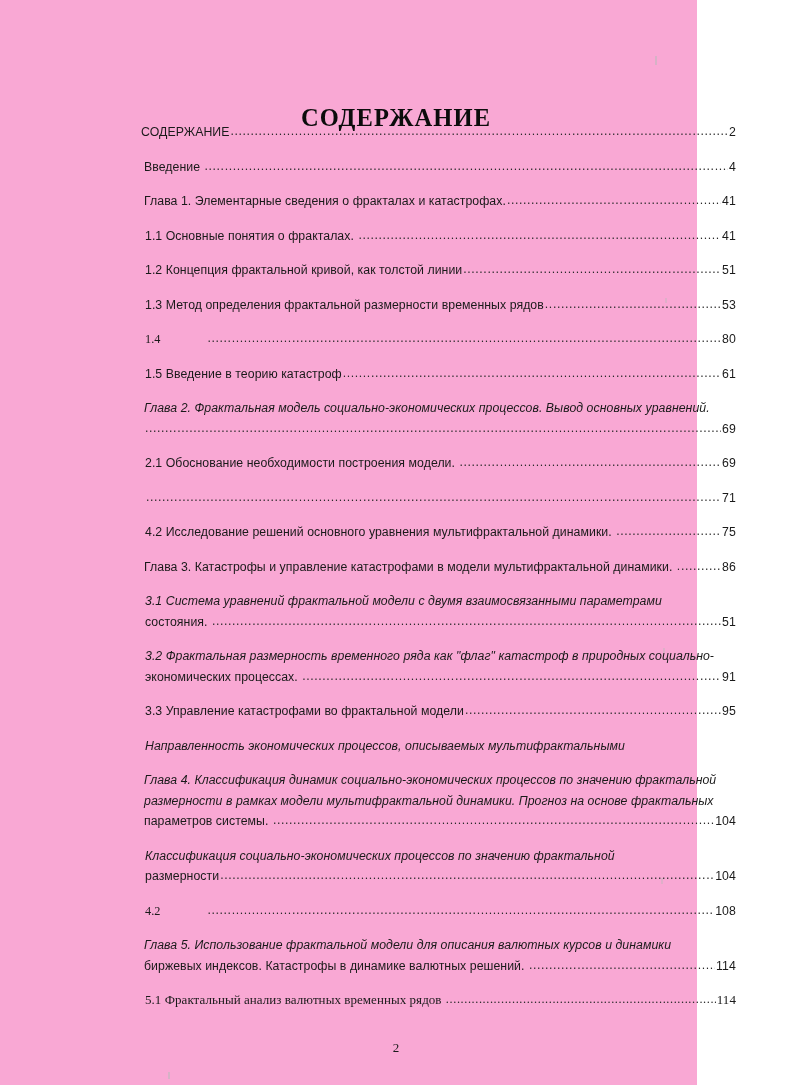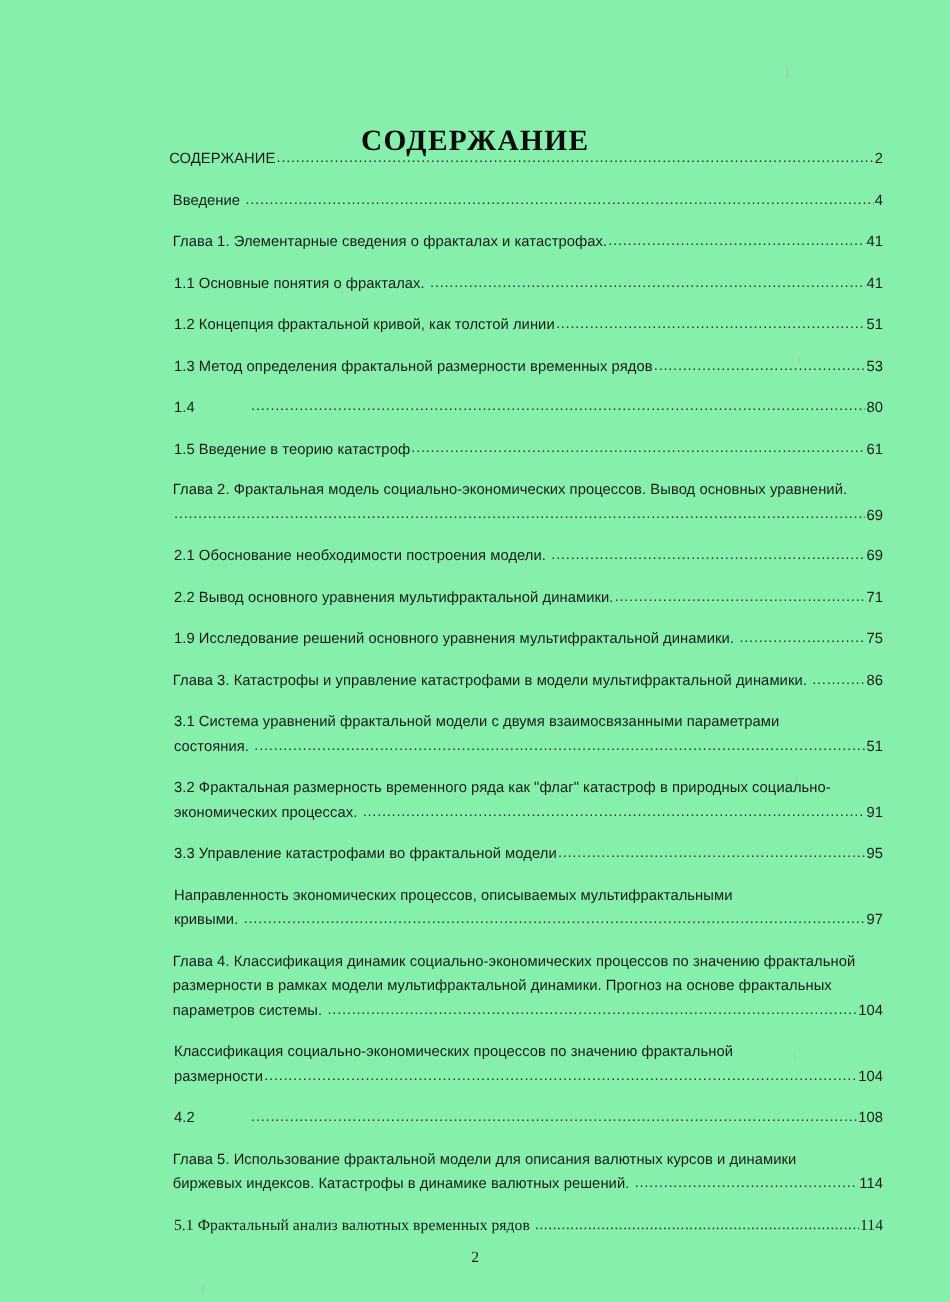--- a/index.html
+++ b/index.html
@@ -14,23 +14,23 @@
     position: relative;
     font-family: "Liberation Sans", sans-serif;
     color: #111111;
     overflow: hidden;
   }
 
   
   #page {
     position: absolute;
     left: 0; top: 0;
-    width: 792px;
+    width: 697px;
     height: 1085px;
-    background: #86efac;
+    background: #f9a8d4;
   }
 
   
   .speck {
     position: absolute;
     background: #b9b9b9;
     opacity: .55;
     pointer-events: none;
   }
 
@@ -82,20 +82,21 @@
     width: 100%;
   }
   .label {
     white-space: pre;
     flex: 0 0 auto;
   }
   
   .num {
     flex: 0 0 auto;
     white-space: pre;
+    font-family: Liberation Serif, serif;
   }
   .num-gap { flex: 0 0 46px; }
 
   .leader {
     flex: 1 1 auto;
     overflow: hidden;
     white-space: nowrap;
     font-size: 12.3px;
     color: #2a2a2a;
     letter-spacing: .6px;
@@ -112,20 +113,21 @@
     flex: 0 0 auto;
     white-space: pre;
     text-align: right;
     letter-spacing: .1px;
   }
 
   
   .textline {
     display: block;
     width: 100%;
+    font-style: italic;
   }
 
   
   #footer-page {
     position: absolute;
     left: 0;
     top: 1040px;
     width: 792px;
     text-align: center;
     font-family: "Liberation Serif", serif;
@@ -214,28 +216,27 @@
       </div>
       <div class="entry lvl1">
         <div class="line">
           <span class="label">2.1 Обоснование необходимости построения модели. </span>
           <span class="leader"></span>
           <span class="page-no">69</span>
         </div>
       </div>
       <div class="entry lvl1">
         <div class="line">
-          <span class="label">2.2 Вывод основного уравнения мультифрактальной динамики.</span>
           <span class="leader"></span>
           <span class="page-no">71</span>
         </div>
       </div>
       <div class="entry lvl1">
         <div class="line">
-          <span class="label">1.9 Исследование решений основного уравнения мультифрактальной динамики. </span>
+          <span class="label">4.2 Исследование решений основного уравнения мультифрактальной динамики. </span>
           <span class="leader"></span>
           <span class="page-no">75</span>
         </div>
       </div>
       <div class="entry lvl0">
         <div class="line">
           <span class="label">Глава 3. Катастрофы и управление катастрофами в модели мультифрактальной динамики. </span>
           <span class="leader"></span>
           <span class="page-no">86</span>
         </div>
@@ -258,25 +259,20 @@
       </div>
       <div class="entry lvl1">
         <div class="line">
           <span class="label">3.3 Управление катастрофами во фрактальной модели</span>
           <span class="leader"></span>
           <span class="page-no">95</span>
         </div>
       </div>
       <div class="entry lvl1">
         <div class="textline">Направленность экономических процессов, описываемых мультифрактальными</div>
-        <div class="line">
-          <span class="label">кривыми. </span>
-          <span class="leader"></span>
-          <span class="page-no">97</span>
-        </div>
       </div>
       <div class="entry lvl0">
         <div class="textline">Глава 4.  Классификация динамик социально-экономических процессов по значению фрактальной</div>
         <div class="textline">размерности в рамках модели мультифрактальной динамики. Прогноз на основе фрактальных</div>
         <div class="line">
           <span class="label">параметров системы. </span>
           <span class="leader"></span>
           <span class="page-no">104</span>
         </div>
       </div>

